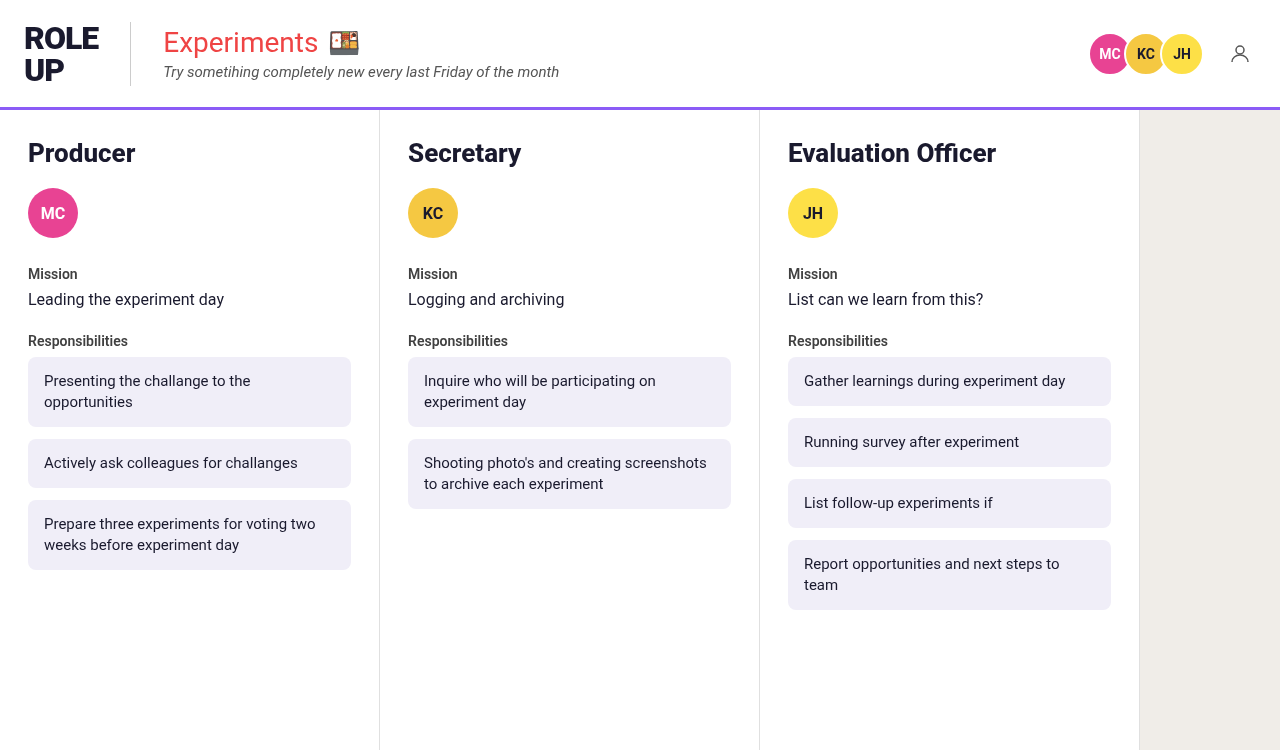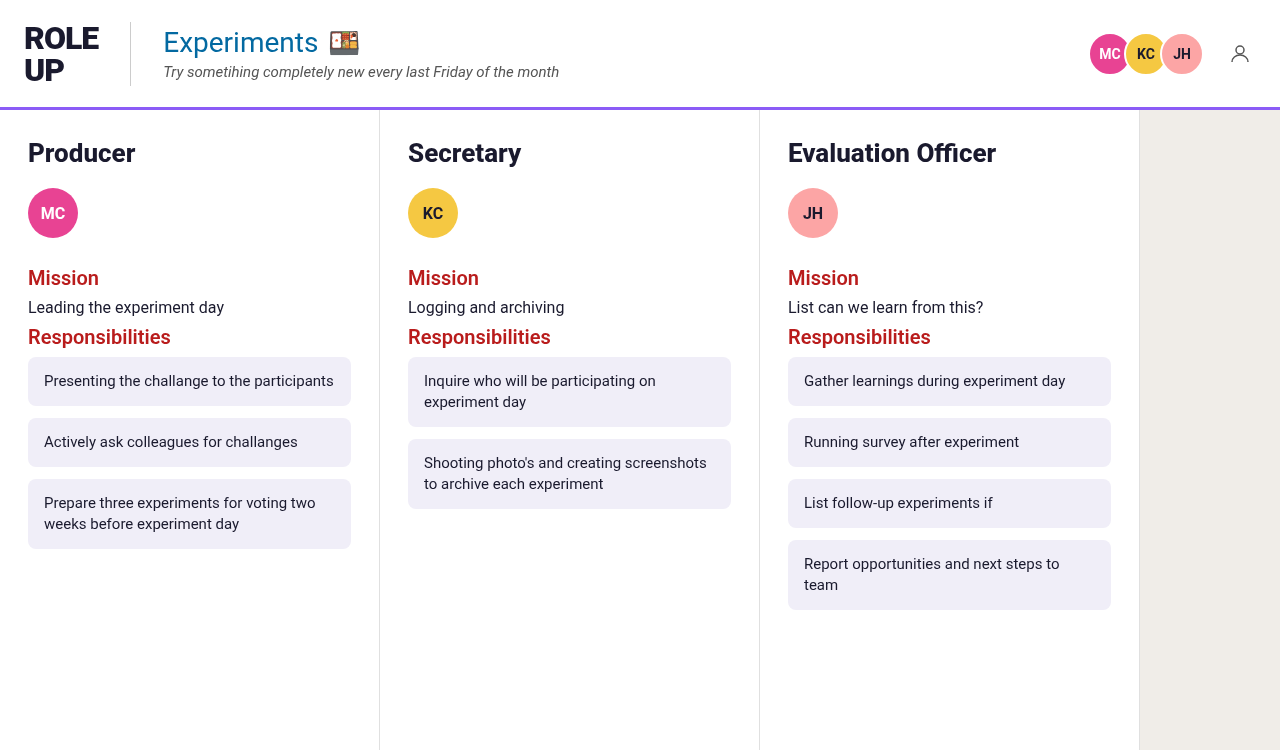--- a/index.html
+++ b/index.html
@@ -65,21 +65,21 @@
       flex-direction: column;
       gap: 4px;
     }
 
     .header-title {
       display: flex;
       align-items: center;
       gap: 10px;
       font-size: 28px;
       font-weight: 400;
-      color: #0369a1;
+      color: #ef4444;
     }
 
     .header-emoji {
       font-size: 26px;
     }
 
     .header-subtitle {
       font-size: 15px;
       color: #555;
       font-style: italic;
@@ -111,21 +111,21 @@
       margin-left: -8px;
       cursor: pointer;
     }
 
     .avatar:first-child {
       margin-left: 0;
     }
 
     .avatar-mc { background: #e84393; }
     .avatar-kc { background: #f5c842; color: #1a1a2e; }
-    .avatar-jh { background: #fca5a5; color: #1a1a2e; text-align: right; }
+    .avatar-jh { background: #fde047; color: #1a1a2e; text-align: right; }
 
     .user-icon {
       margin-left: 20px;
       width: 32px;
       height: 32px;
       display: flex;
       align-items: center;
       justify-content: center;
       cursor: pointer;
       color: #555;
@@ -170,31 +170,31 @@
       display: flex;
       align-items: center;
       justify-content: center;
       font-weight: 700;
       font-size: 16px;
       color: white;
       margin-bottom: 28px;
     }
 
     .section-label {
-      font-size: 20px;
+      font-size: 14px;
       font-weight: 600;
-      color: #b91c1c;
+      color: #404040;
       margin-bottom: 8px;
       margin-top: 8px;
     }
 
     .mission-text {
       font-size: 16px;
       color: #1a1a2e;
-      margin-bottom: 8px;
+      margin-bottom: 24px;
     }
 
     .responsibility-card {
       background: #f0eef8;
       border-radius: 8px;
       padding: 14px 16px;
       margin-bottom: 12px;
       font-size: 15px;
       color: #1a1a2e;
       line-height: 1.4;
@@ -243,21 +243,21 @@
 <div class="main-content">
 
   <div class="column">
     <div class="column-title">Producer</div>
     <div class="column-avatar avatar-mc">MC</div>
 
     <div class="section-label">Mission</div>
     <div class="mission-text">Leading the experiment day</div>
 
     <div class="section-label responsibilities-section">Responsibilities</div>
-    <div class="responsibility-card">Presenting the challange to the participants</div>
+    <div class="responsibility-card">Presenting the challange to the opportunities</div>
     <div class="responsibility-card">Actively ask colleagues for challanges</div>
     <div class="responsibility-card">Prepare three experiments for voting two weeks before experiment day</div>
   </div>
 
   <div class="column">
     <div class="column-title">Secretary</div>
     <div class="column-avatar avatar-kc" style="color:#1a1a2e;">KC</div>
 
     <div class="section-label">Mission</div>
     <div class="mission-text">Logging and archiving</div>

